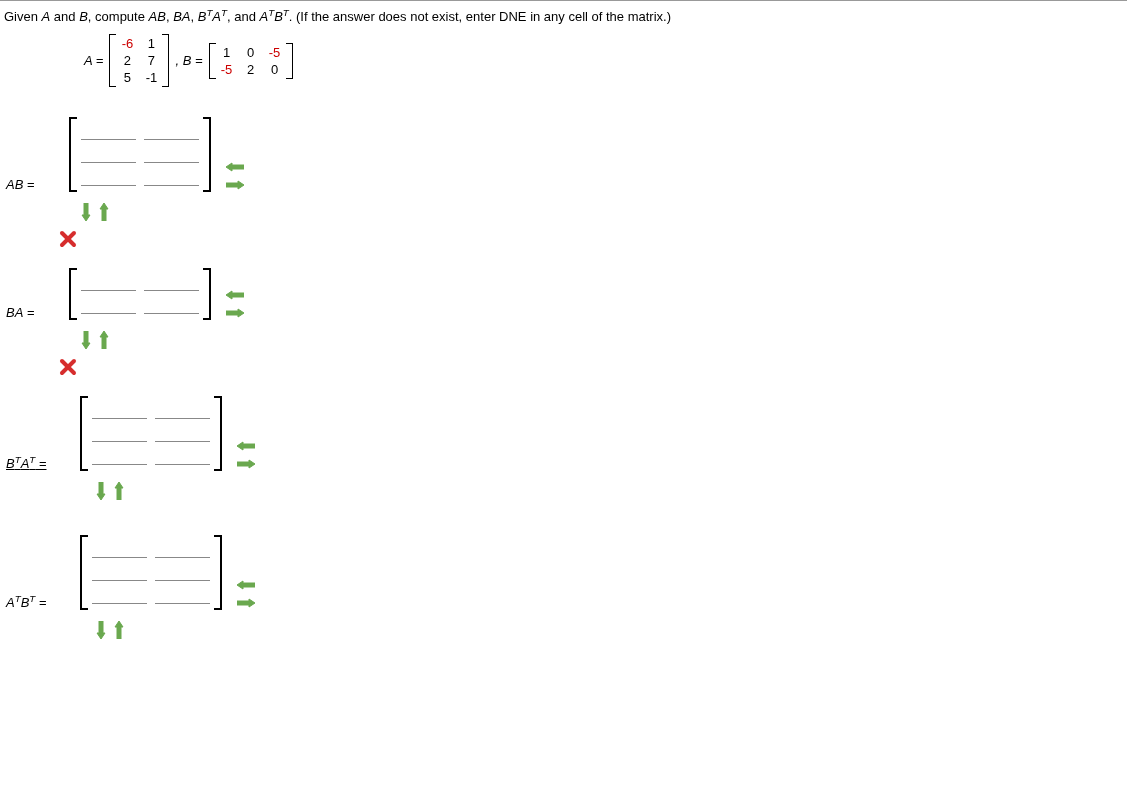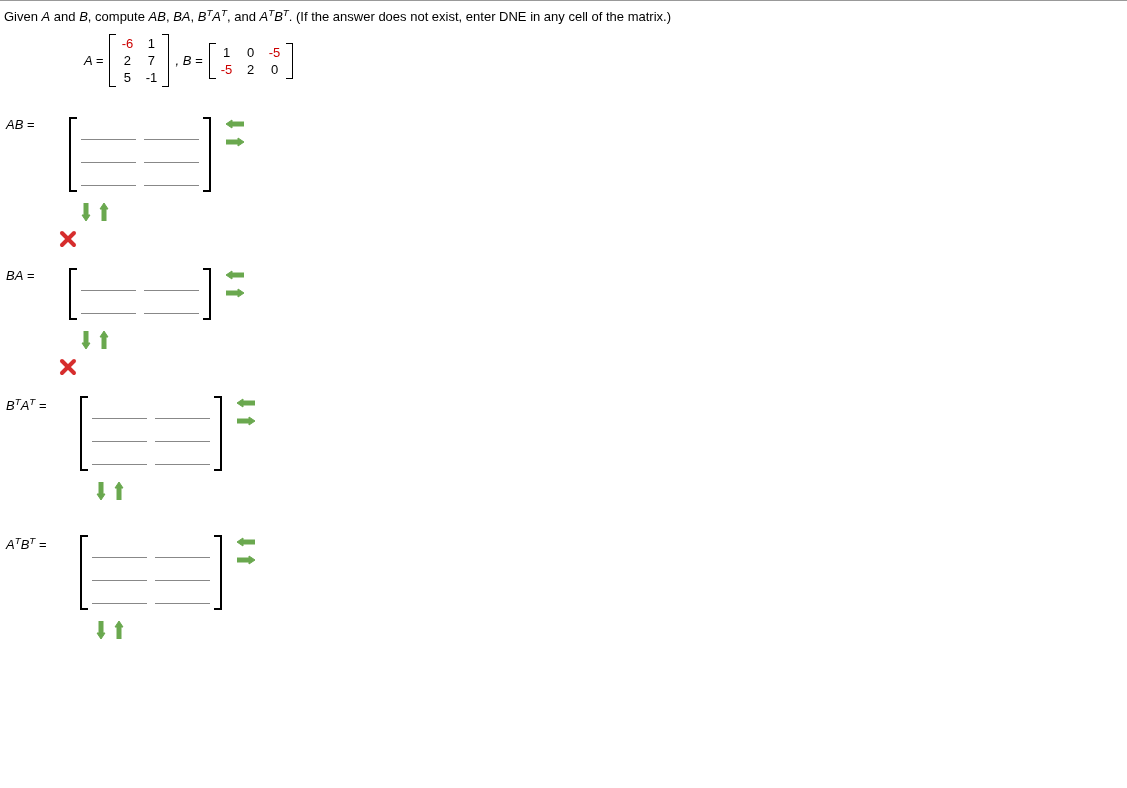--- a/index.html
+++ b/index.html
@@ -45,21 +45,21 @@
   .mat-grid span {
     min-width: 18px;
     text-align: center;
     font-family: Verdana, sans-serif;
     font-size: 13px;
   }
   .red { color: #cc0000; }
 
   .answer-block {
     display: flex;
-    align-items: flex-start;
+    align-items: flex-end;
     gap: 10px;
     margin-bottom: 10px;
   }
   .label-cell {
     width: 55px;
     text-align: left;
     font-style: italic;
     padding-left: 2px;
   }
   .label-cell .eq { font-style: normal; }
@@ -123,21 +123,21 @@
   }
 
   .x-mark {
     margin: 6px 0 20px 55px;
   }
   .x-mark svg { display: block; }
 
   
   .offset-1 .label-cell { width: 55px; }
   .offset-2 .label-cell { width: 55px; }
-  .btat .label-cell { width: 66px; }
+  .btat .label-cell { width: 66px; text-decoration: underline; }
   .atbt .label-cell { width: 66px; }
 </style>
 </head>
 <body>
 
 <div class="prompt-line">
   <span>Given </span><span class="ital">A</span><span> and </span><span class="ital">B</span><span>, compute </span><span class="ital">AB</span><span>, </span><span class="ital">BA</span><span>, </span><span class="ital"><span>B</span><sup>T</sup><span>A</span><sup>T</sup></span><span>, and </span><span class="ital"><span>A</span><sup>T</sup><span>B</span><sup>T</sup></span><span>. (If the answer does not exist, enter DNE in any cell of the matrix.)</span>
 </div>
 
 <div class="given-row">

